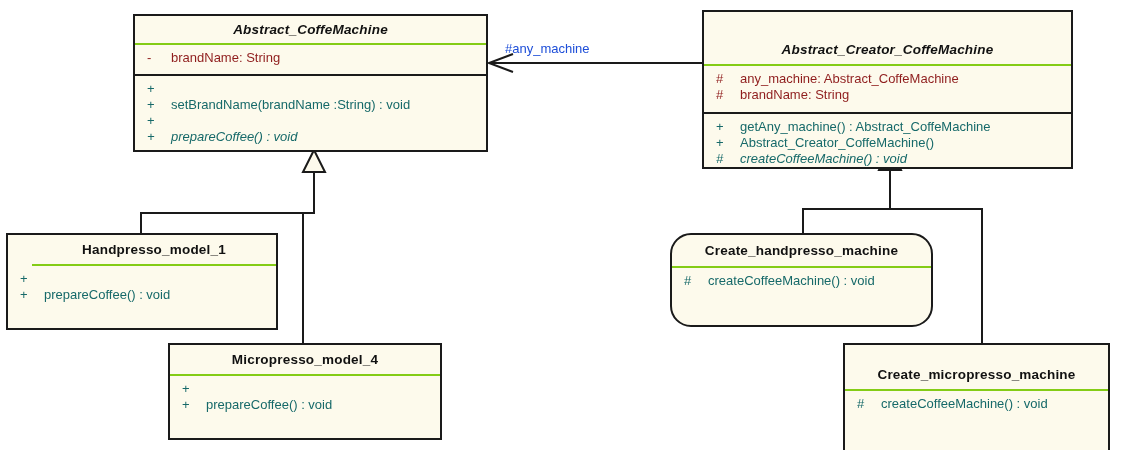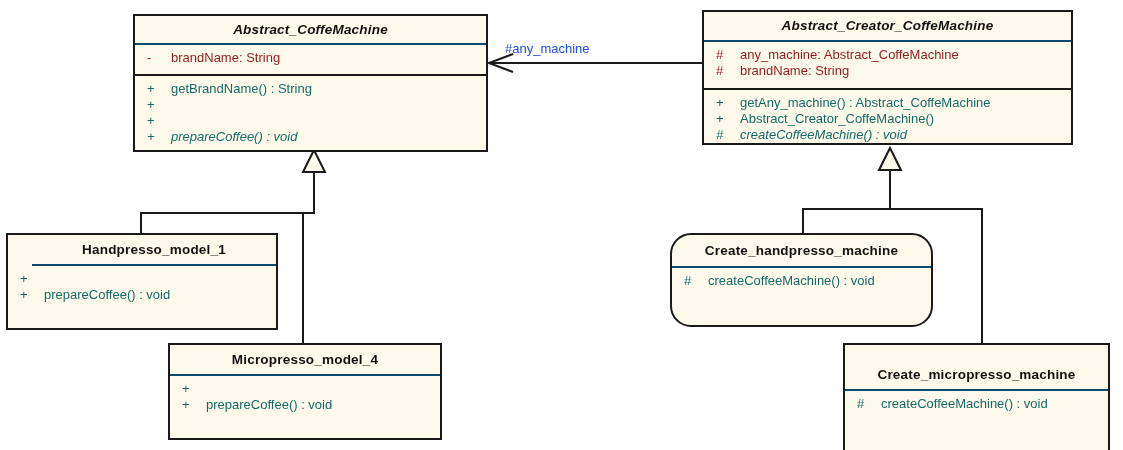--- a/index.html
+++ b/index.html
@@ -25,21 +25,21 @@
     position: absolute;
     background: #FDFAEC;
     border: 2px solid #1a1a1a;
   }
 
   .uml-title {
     font-weight: bold;
     font-size: 13.5px;
     color: #111111;
     text-align: center;
-    border-bottom: 2px solid #0c4a6e;
+    border-bottom: 2px solid #84cc16;
     letter-spacing: 0.2px;
     white-space: nowrap;
     overflow: hidden;
   }
   .uml-title.abstract { font-style: italic; }
 
   .uml-attrs { border-bottom: 2px solid #1a1a1a; }
   .uml-attrs, .uml-methods { padding-top: 5px; overflow: hidden; }
 
   .member {
@@ -54,21 +54,21 @@
   .member.meth { color: #166969; }
   .member.italic { font-style: italic; }
 
   
   #cls0 { left: 133px; top: 14px;  width: 351px; }
   #cls0 .uml-title   { height: 27px; line-height: 27px; }
   #cls0 .uml-attrs   { height: 24px; }
   #cls0 .uml-methods { height: 69px; }
 
   #cls1 { left: 702px; top: 10px;  width: 367px; }
-  #cls1 .uml-title   { height: 28px; line-height: 28px; }
+  #cls1 .uml-title   { height: 28px; line-height: 28px; margin-top: 24px; }
   #cls1 .uml-attrs   { height: 41px; }
   #cls1 .uml-methods { height: 48px; }
 
   #cls2 { left: 6px;   top: 233px; width: 268px; }
   #cls2 .uml-title   { height: 29px; line-height: 29px; margin-left: 24px; }
   #cls2 .uml-methods { height: 57px; }
 
   #cls3 { left: 168px; top: 343px; width: 270px; }
   #cls3 .uml-title   { height: 29px; line-height: 29px; }
   #cls3 .uml-methods { height: 57px; }
@@ -127,24 +127,24 @@
     <div class="uml-title abstract">Abstract_CoffeMachine</div>
     <div class="uml-attrs">
       <div class="member attr">
         <span class="vis">-</span>
         <span>brandName: String</span>
       </div>
     </div>
     <div class="uml-methods">
       <div class="member meth">
         <span class="vis">+</span>
-        <span>getBrandName() : String</span>
-      </div>
-      <div class="member meth">
-        <span class="vis">+</span>
+      </div>
+      <div class="member meth">
+        <span class="vis">+</span>
+        <span>setBrandName(brandName :String) : void</span>
       </div>
       <div class="member meth">
         <span class="vis">+</span>
       </div>
       <div class="member meth italic">
         <span class="vis">+</span>
         <span>prepareCoffee() : void</span>
       </div>
     </div>
   </div>

